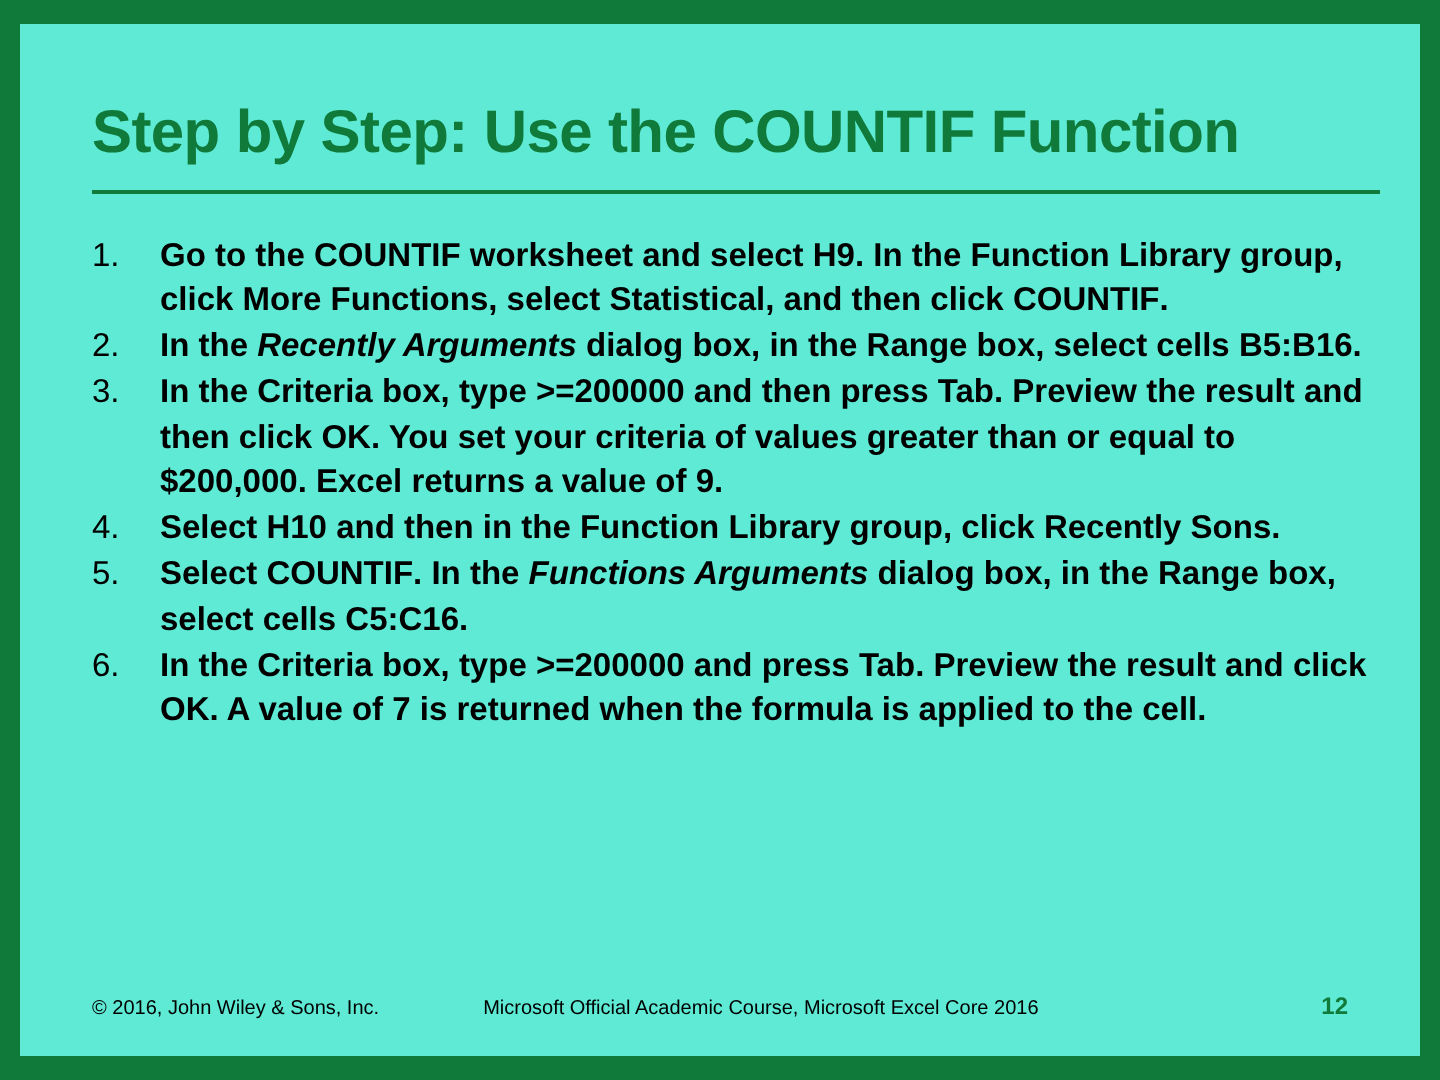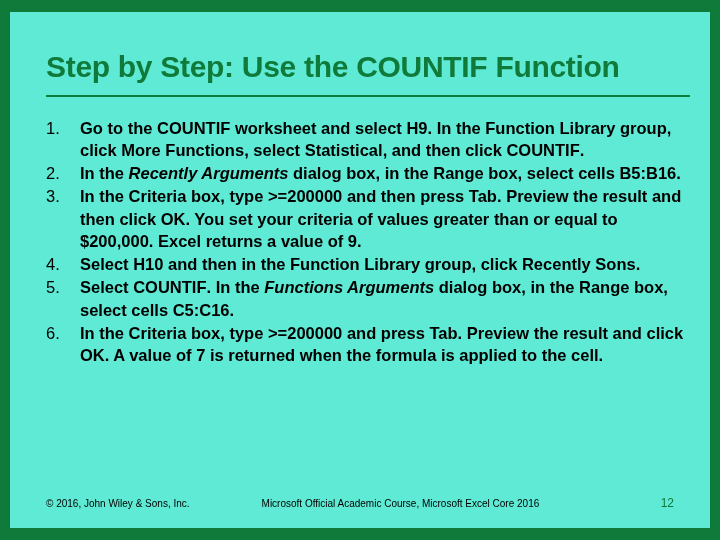--- a/index.html
+++ b/index.html
@@ -49,22 +49,22 @@
     position: absolute;
     bottom: 18px;
     left: 36px;
     right: 36px;
     display: flex;
     align-items: baseline;
     font-size: 10px;
     color: #000;
   }
   .footer .copy { flex: 0 0 auto; }
-  .footer .course { margin-left: 72px; flex: 1; }
-  .footer .pg { flex: 0 0 auto; color: #0f7a3a; font-size: 12px; }
+  .footer .course { margin-left: 52px; flex: 1; }
+  .footer .pg { flex: 0 0 auto; color: #0f7a3a; font-size: 12px; font-weight: bold; }
 </style>
 </head>
 <body>
 
 <div class="slide">
   <div class="title">Step by Step: Use the COUNTIF Function</div>
 
   <ol class="steps">
     <li>
       <span class="num">1.</span>

